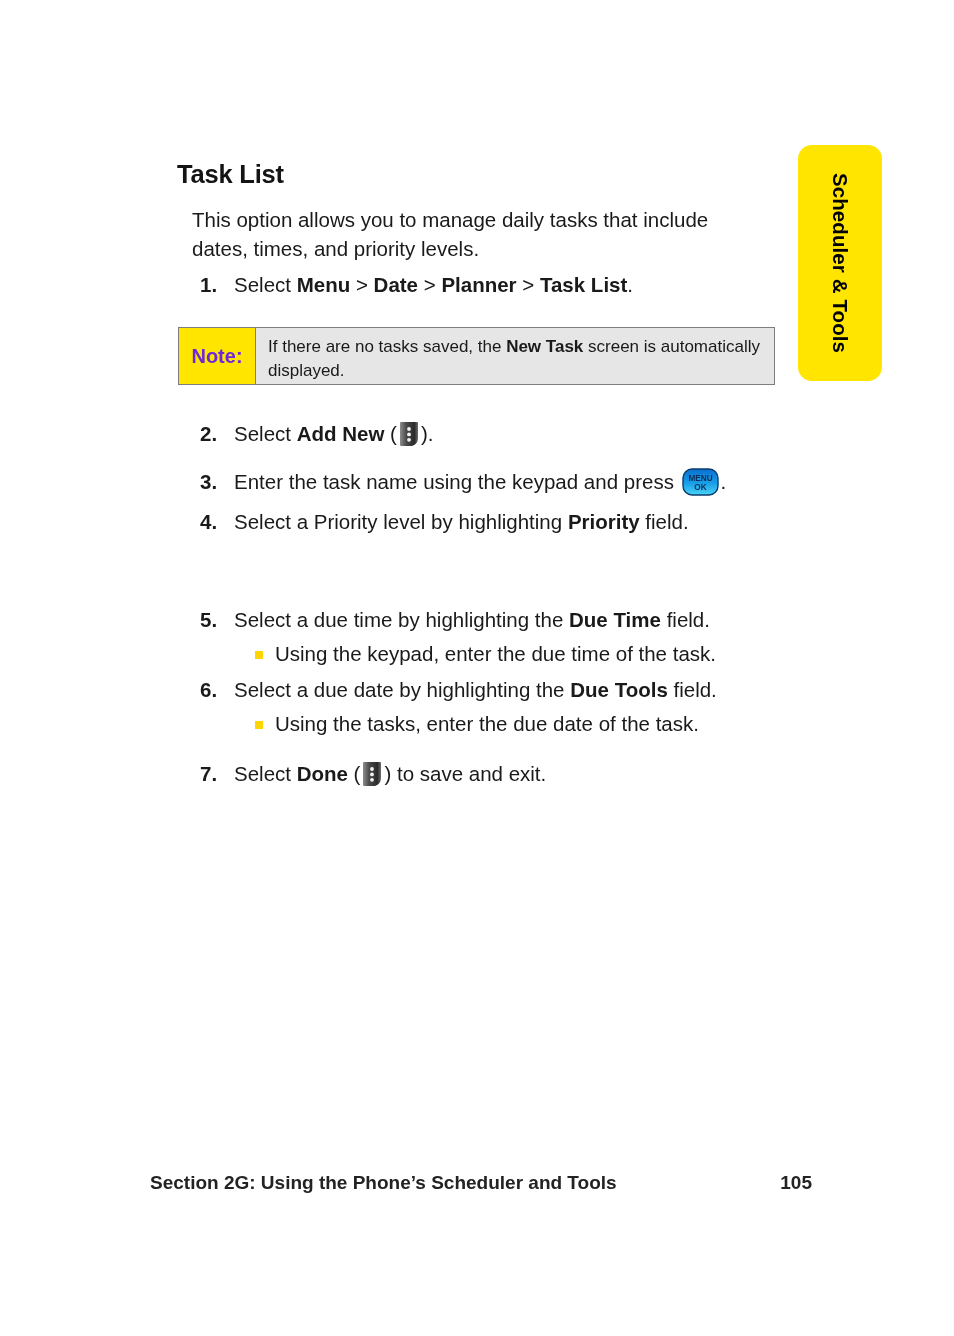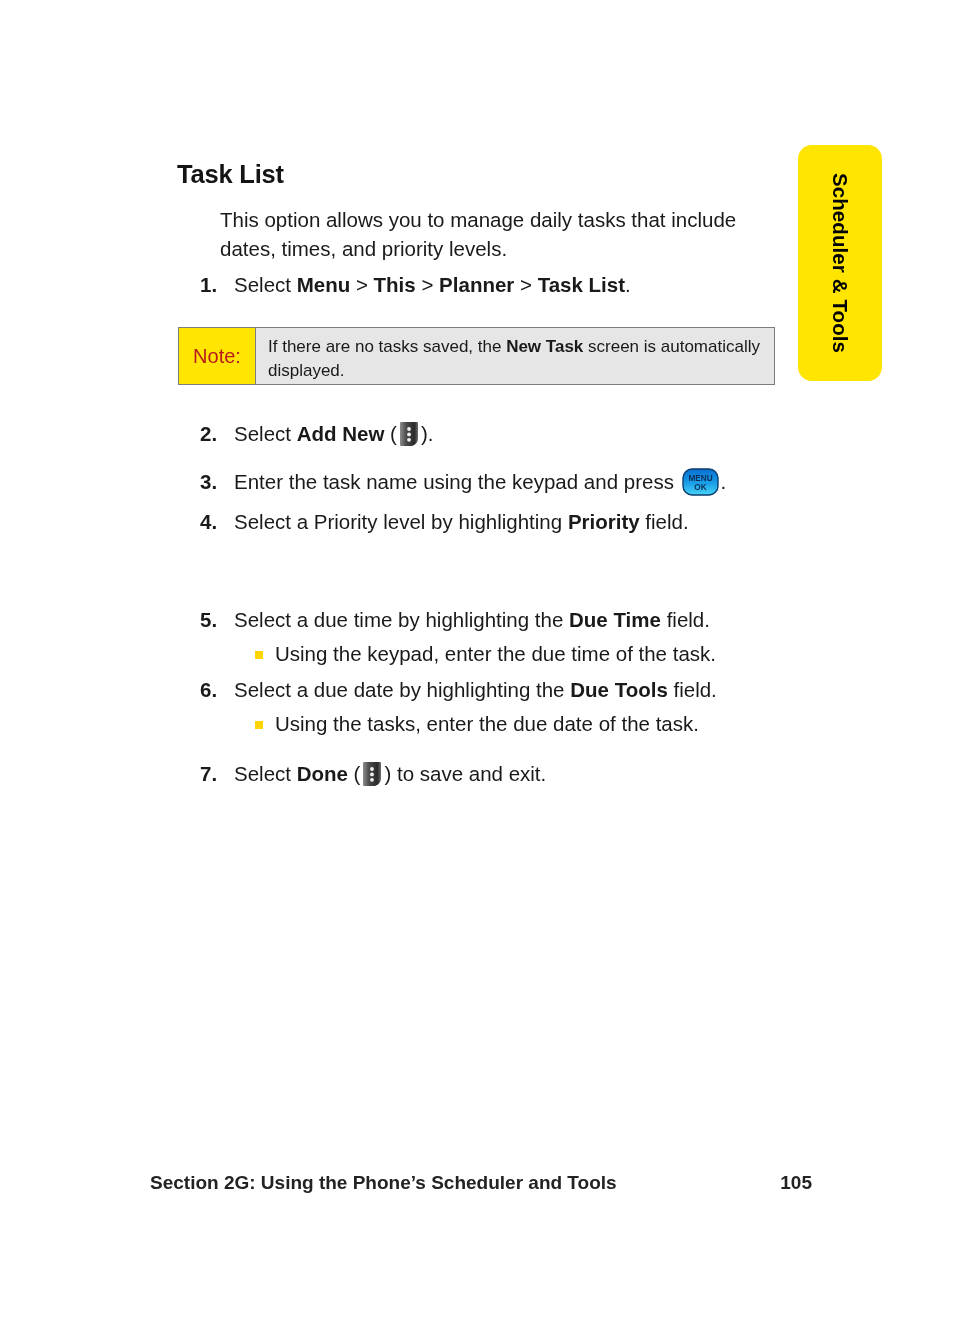--- a/index.html
+++ b/index.html
@@ -65,21 +65,20 @@
   }
 
   .intro {
     position: absolute;
     left: 192px;
     top: 205px;
     width: 570px;
     font-size: 20.5px;
     line-height: 29px;
     color: #1a1a1a;
-    margin-left: 28px;
   }
 
   
   .step {
     position: absolute;
     display: flex;
     align-items: flex-start;
     font-size: 20.5px;
     line-height: 30px;
     color: #1a1a1a;
@@ -129,22 +128,22 @@
   .note-label-cell {
     flex: 0 0 76px;
     background: #ffe500;
     border-right: 1.5px solid #7d7d7d;
     display: flex;
     align-items: center;
     justify-content: center;
   }
   .note-label {
     font-size: 20px;
-    font-weight: normal;
-    color: #b91c1c;
+    font-weight: bold;
+    color: #6d28d9;
   }
   .note-text {
     flex: 1 1 auto;
     padding: 7px 10px 0 12px;
     font-size: 17px;
     line-height: 24px;
     color: #1a1a1a;
   }
   .note-text b { font-weight: bold; }
 
@@ -182,21 +181,21 @@
 <body>
 
 <div class="content">
 
   <div class="h1">Task List</div>
 
   <div class="intro">This option allows you to manage daily tasks that include dates, times, and priority levels.</div>
 
   <div class="step" style="left:200px; top:270px; width:560px;">
     <span class="step-num">1.</span>
-    <span class="step-body">Select <b>Menu</b> &gt; <b>This</b> &gt; <b>Planner</b> &gt; <b>Task List</b>.</span>
+    <span class="step-body">Select <b>Menu</b> &gt; <b>Date</b> &gt; <b>Planner</b> &gt; <b>Task List</b>.</span>
   </div>
 
   <div class="note-box" style="border-color: rgb(125, 125, 125); background: rgb(230, 230, 230);">
     <div class="note-label-cell" style="background: rgb(255, 229, 0); border-right-color: rgb(125, 125, 125);">
       <span class="note-label">Note:</span>
     </div>
     <div class="note-text"><span>If there are no tasks saved, the </span><b>New Task</b><span> screen is automatically displayed.</span></div>
   </div>
 
   <div class="step" style="left:200px; top:419px; width:560px;">

